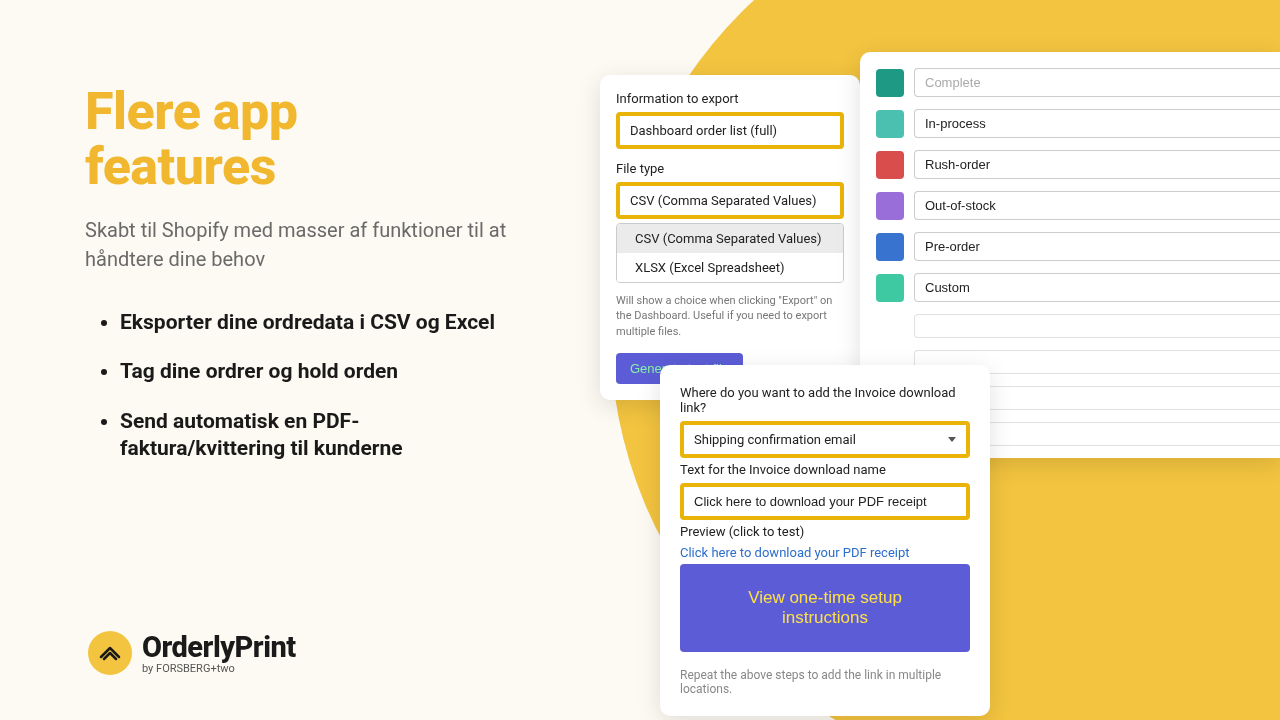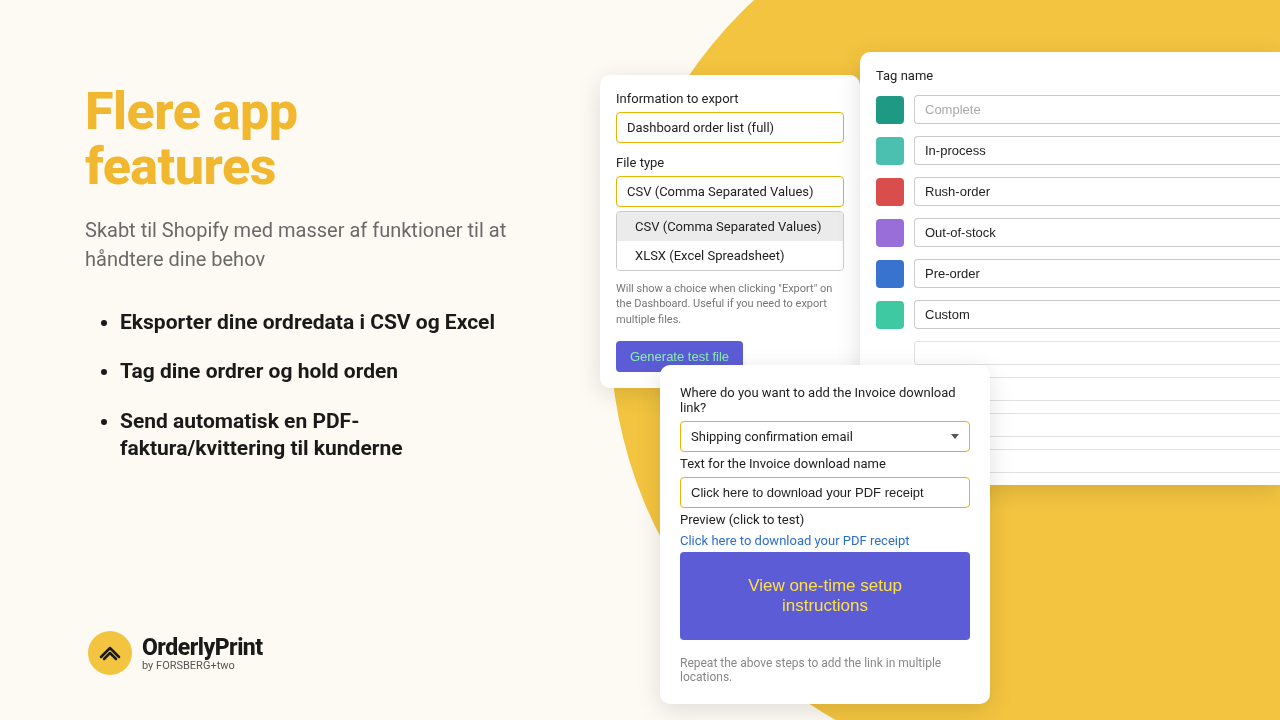--- a/index.html
+++ b/index.html
@@ -63,35 +63,35 @@
 .logo-badge {
   width: 44px;
   height: 44px;
   background: #f3c43f;
   border-radius: 50%;
   display: flex;
   align-items: center;
   justify-content: center;
 }
 .logo-text { display: flex; flex-direction: column; }
-.logo-name { font-size: 23px; font-weight: 800; color: #1a1a1a; letter-spacing: -0.5px; }
+.logo-name { font-size: 29px; font-weight: 800; color: #1a1a1a; letter-spacing: -0.5px; }
 .logo-by { font-size: 11px; color: #555; margin-top: -2px; }
 
 
 .card {
   position: absolute;
   background: #fff;
   border-radius: 10px;
   box-shadow: 0 6px 24px rgba(0,0,0,0.12);
   z-index: 2;
 }
 .card-label { font-size: 13px; color: #222; margin-bottom: 6px; }
 .form-input, .form-select {
   width: 100%;
-  border: 1px solid #eab308;
+  border: 4px solid #eab308;
   border-radius: 4px;
   padding: 7px 10px;
   font-size: 13px;
   color: #222;
   background: #fff;
 }
 .form-select {
   display: flex;
   justify-content: space-between;
   align-items: center;
@@ -225,21 +225,20 @@
   </div>
   <div class="dropdown-open">
     <div class="dropdown-opt selected">CSV (Comma Separated Values)</div>
     <div class="dropdown-opt">XLSX (Excel Spreadsheet)</div>
   </div>
   <div class="helper-text">Will show a choice when clicking "Export" on the Dashboard. Useful if you need to export multiple files.</div>
   <button class="btn-primary">Generate test file</button>
 </div>
 
 <div class="card tags-card">
-  <div class="card-label">Tag name</div>
   <div class="tag-row">
     <div class="tag-color" style="background:#1e9a84"></div>
     <input class="tag-input" style="color: rgb(170, 170, 170);" placeholder="Complete">
   </div>
   <div class="tag-row">
     <div class="tag-color" style="background:#4cc0b0"></div>
     <input class="tag-input" value="In-process" style="">
   </div>
   <div class="tag-row">
     <div class="tag-color" style="background:#d94d4d"></div>

